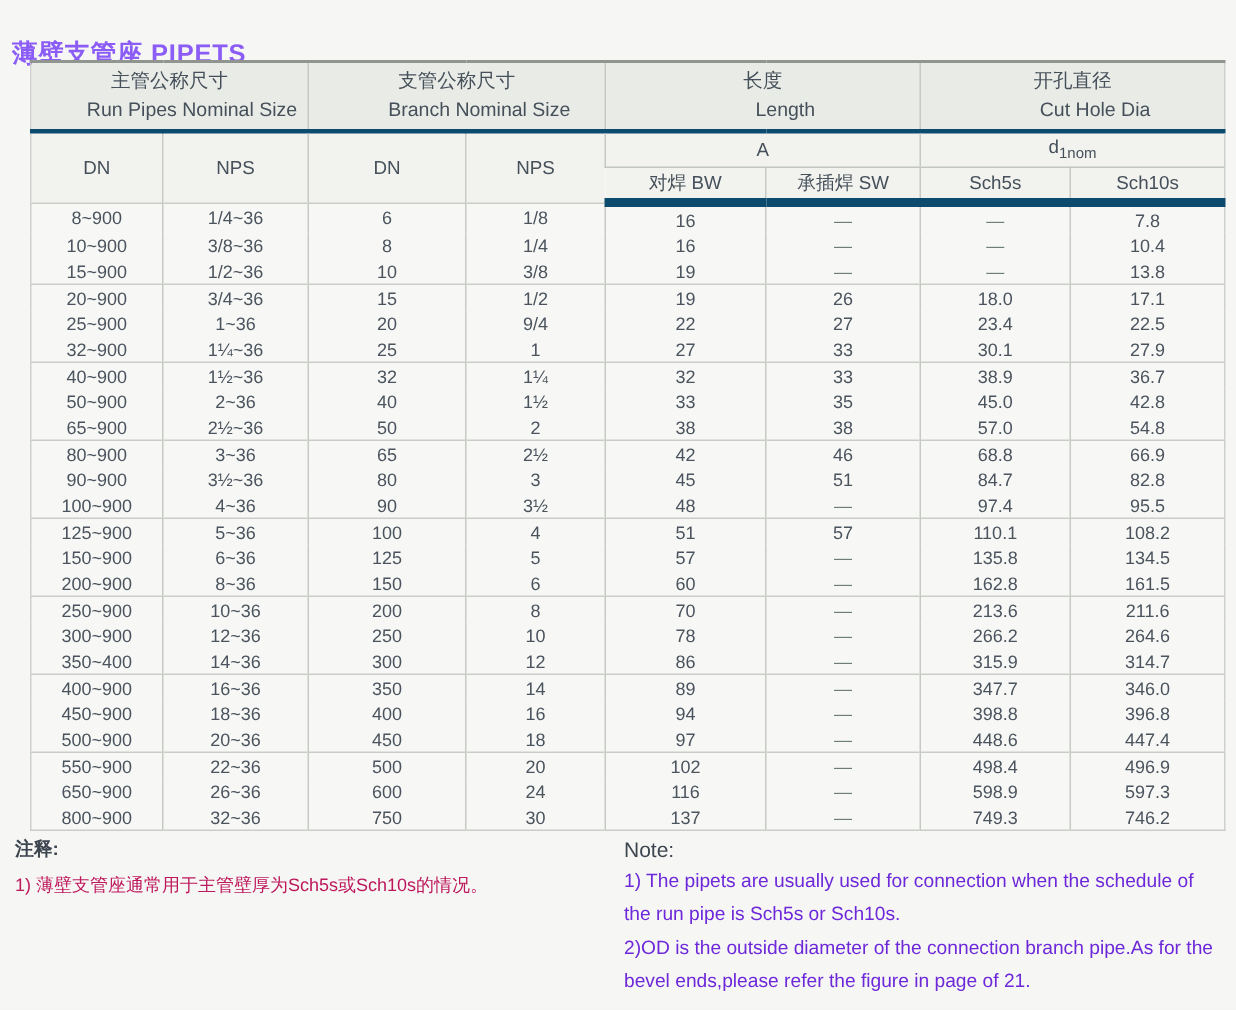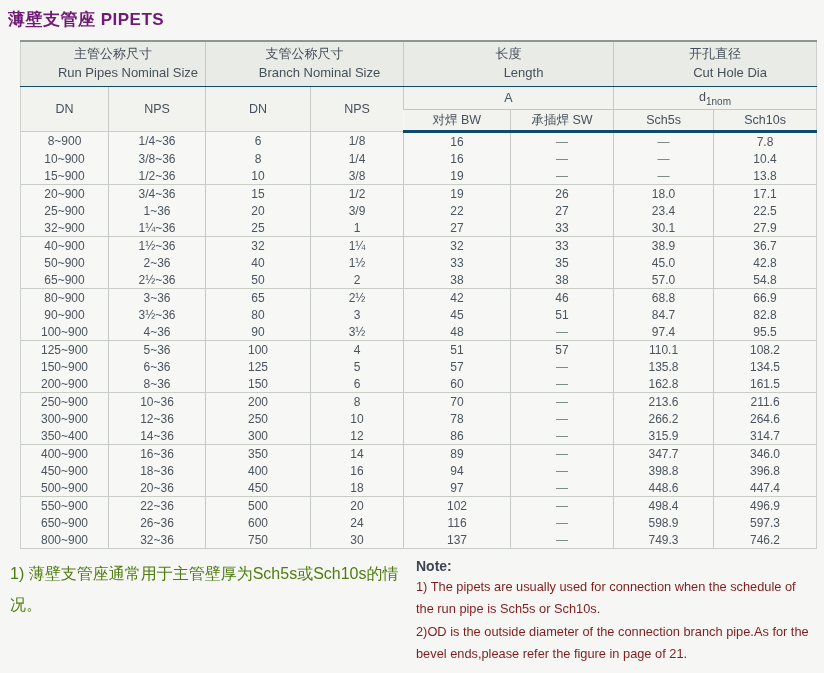--- a/index.html
+++ b/index.html
@@ -9,23 +9,23 @@
     font-family: "Liberation Sans", "DejaVu Sans", sans-serif;
     overflow: hidden;
   }
   .page {
     position: relative;
     width: 824px; height: 673px;
     background: #f6f7f4;
     box-sizing: border-box;
   }
   .page-title {
-    position: absolute; top: 8px; left: 8px;
+    position: absolute; top: 24px; left: 8px;
     font-size: 17px; font-weight: bold;
-    color: #701a75; letter-spacing: 0.5px;
+    color: #8b5cf6; letter-spacing: 0.5px;
   }
   table.pipets {
     position: absolute; top: 40px; left: 20px;
     width: 796px;
     border-collapse: collapse; table-layout: fixed;
     border-top: 2px solid #90968f;
     border-left: 1px solid #cdd1cb;
     border-right: 1px solid #cdd1cb;
     border-bottom: 1px solid #c9cdc7;
   }
@@ -35,31 +35,31 @@
     text-align: center; vertical-align: middle;
     padding: 0;
     color: #4b545e;
     white-space: nowrap;
     overflow: hidden;
   }
   table.pipets th:first-child, table.pipets td:first-child { border-left: none; }
   thead tr.sections th {
     background: #e8ebe6;
     height: 44px;
-    border-bottom: 1px solid #0c4a6e;
+    border-bottom: 3px solid #0c4a6e;
     font-size: 13px; color: #46505a;
     line-height: 1.45;
   }
   thead tr.sub1 th, thead tr.sub2 th {
     background: #f2f3ef;
     font-size: 12.5px; color: #46505a;
   }
   thead tr.sub1 th { height: 22px; }
   thead tr.sub1 th.span2 { border-bottom: 1px solid #c2c7c1; }
-  thead tr.sub2 th { height: 20px; border-bottom: 3px solid #0c4a6e; }
+  thead tr.sub2 th { height: 20px; border-bottom: 6px solid #0c4a6e; }
   thead .cn { display: block; }
   thead .en { display: block; margin-left: 30px; }
   sub.dsub { font-size: 10px; }
   tbody td {
     height: 17px;
     font-size: 12px;
     background: #f7f8f5;
   }
   tbody tr.group-start td { border-top: 1px solid #c9cdc7; }
   tbody td.dash { color: #6e7e76; }
@@ -67,27 +67,27 @@
     position: absolute; top: 558px; left: 10px;
     width: 806px;
     display: flex;
   }
   .notes-cn { width: 398px; }
   .notes-en { width: 400px; margin-left: 8px; }
   .note-heading-cn {
     font-size: 12.5px; font-weight: bold; color: #3d4650; margin: 0 0 4px 0;
   }
   .note-heading-en {
-    font-size: 14px; font-weight: bold; color: #3d4650; margin: 0 0 2px 0;
+    font-size: 14px; font-weight: normal; color: #3d4650; margin: 0 0 2px 0;
   }
   .notes-cn .note-item {
-    font-size: 16px; color: #4d7c0f; line-height: 1.95; margin: 0;
+    font-size: 12px; color: #be185d; line-height: 1.95; margin: 0;
   }
   .notes-en .note-item {
-    font-size: 12.8px; color: #7f1d1d; line-height: 1.75; margin: 0;
+    font-size: 12.8px; color: #6d28d9; line-height: 1.75; margin: 0;
     white-space: normal;
   }
 </style>
 </head>
 <body>
 
 <div class="page">
 
   <div class="page-title">薄壁支管座 PIPETS</div>
 
@@ -174,21 +174,21 @@
           <td>1/2</td>
           <td>19</td>
           <td>26</td>
           <td>18.0</td>
           <td>17.1</td>
         </tr>
         <tr>
           <td>25~900</td>
           <td>1~36</td>
           <td>20</td>
-          <td>3/9</td>
+          <td>9/4</td>
           <td>22</td>
           <td>27</td>
           <td>23.4</td>
           <td>22.5</td>
         </tr>
         <tr>
           <td>32~900</td>
           <td>1¼~36</td>
           <td>25</td>
           <td>1</td>
@@ -375,20 +375,21 @@
           <td>137</td>
           <td class="dash">—</td>
           <td>749.3</td>
           <td>746.2</td>
         </tr>
       </tbody>
   </table>
 
   <div class="notes">
     <div class="notes-cn">
+      <p class="note-heading-cn">注释:</p>
       <p class="note-item">1) 薄壁支管座通常用于主管壁厚为Sch5s或Sch10s的情况。</p>
     </div>
     <div class="notes-en">
       <p class="note-heading-en">Note:</p>
       <p class="note-item">1) The pipets are usually used for connection when the schedule of the run pipe is Sch5s or Sch10s.</p>
       <p class="note-item">2)OD is the outside diameter of the connection branch pipe.As for the bevel ends,please refer the figure in page of 21.</p>
     </div>
   </div>
 
 </div>

